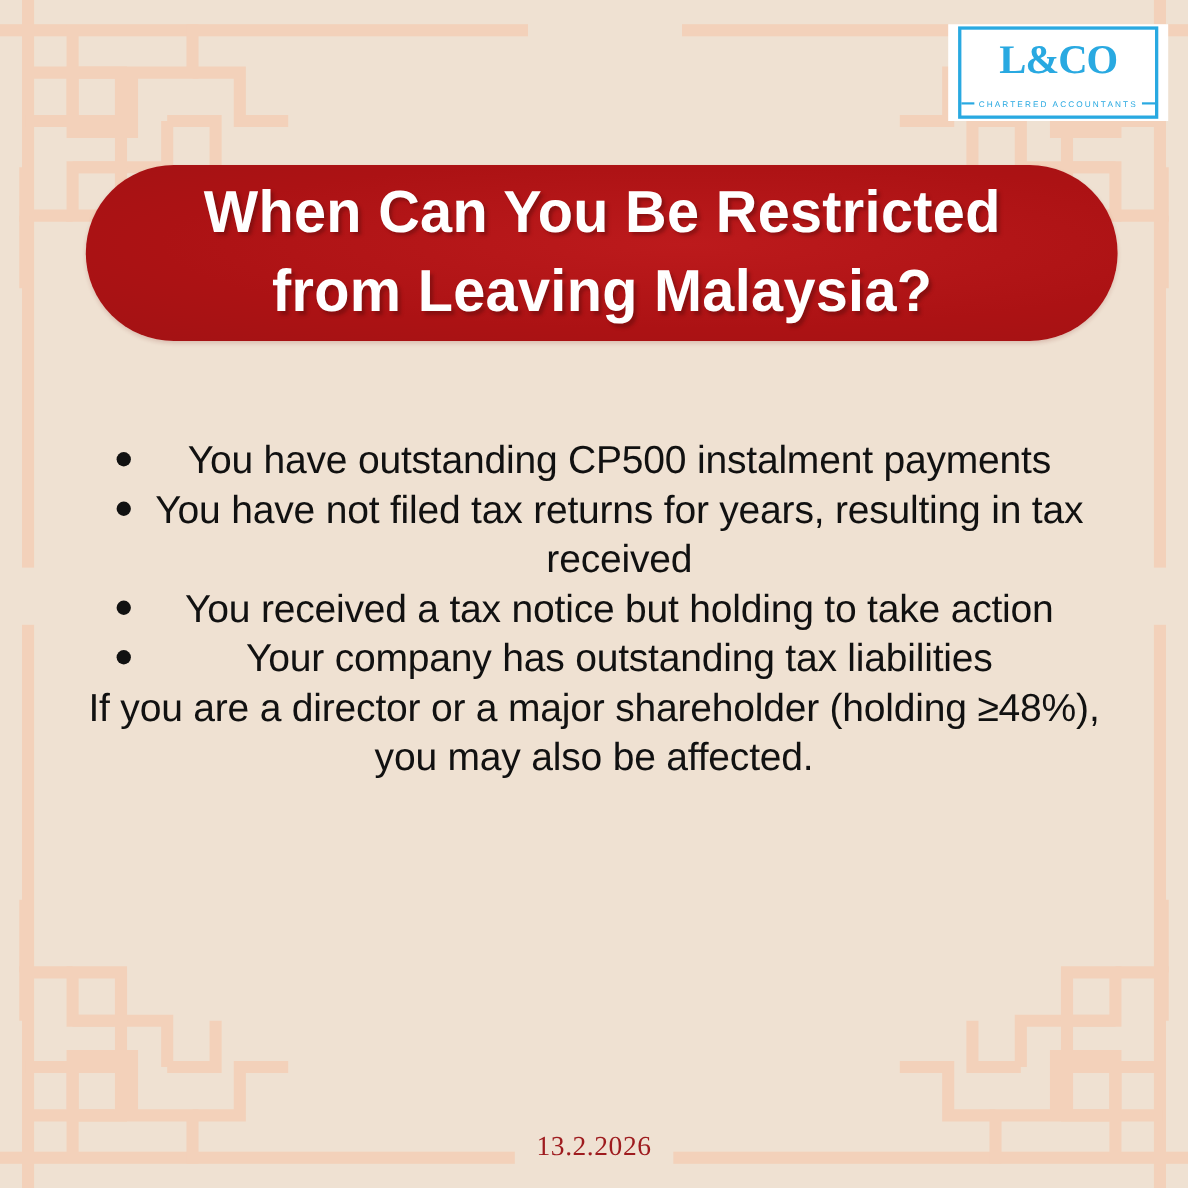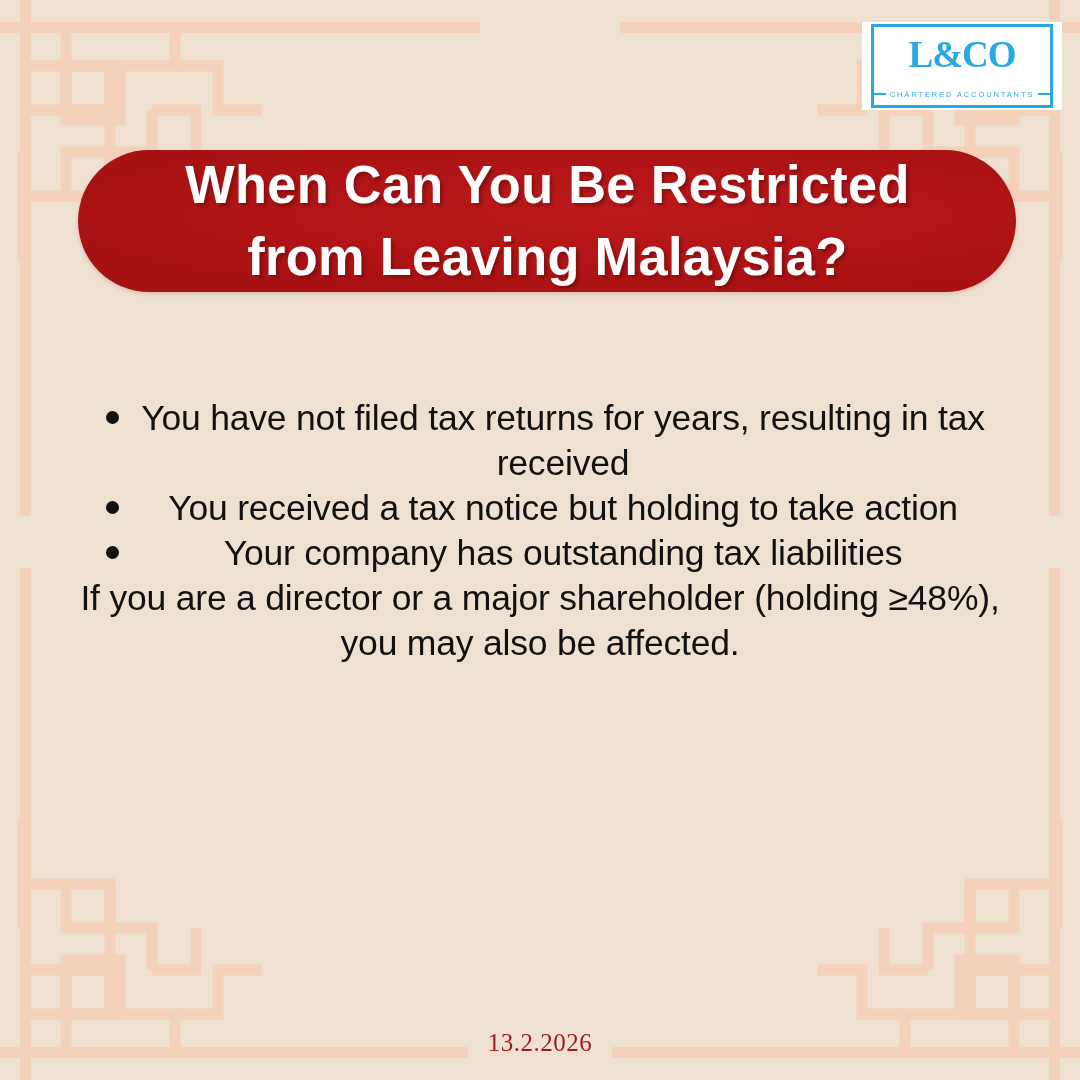--- a/index.html
+++ b/index.html
@@ -72,21 +72,21 @@
     padding:0 4px;
     background:#FFFFFF;
     position:relative; z-index:2;
   }
   .logo-dash { height:2px; background:#29A9E1; flex:1; }
 
   
   #title-pill {
     position:absolute;
     left:78px; top:150px;
-    width:938px; height:142px;
+    width:938px; height:160px;
     border-radius:80px;
     background:radial-gradient(ellipse at 58% 45%, #BC1A1C 0%, #AC1214 62%, #A31214 100%);
     display:flex; align-items:center; justify-content:center;
     box-shadow:0 2px 4px rgba(120,30,20,0.18);
   }
   #title-text {
     font-family:"Liberation Sans Narrow","Liberation Sans", sans-serif;
     font-weight:700;
     font-size:54px;
     line-height:1.33;
@@ -260,20 +260,24 @@
   <div id="title-pill">
     <div id="title-text">
       <span>When Can You Be Restricted</span><br>
       <span>from Leaving Malaysia?</span>
     </div>
   </div>
 
   <div id="body-block">
 
 
+    <div class="blk bullet-row">
+      <span class="bullet-dot"></span>
+      <span class="bullet-text">You have outstanding CP500 instalment payments</span>
+    </div>
 
     <div class="blk bullet-row">
       <span class="bullet-dot"></span>
       <span class="bullet-text">You have not filed tax returns for years, resulting in tax received</span>
     </div>
 
     <div class="blk bullet-row">
       <span class="bullet-dot"></span>
       <span class="bullet-text">You received a tax notice but holding to take action</span>
     </div>

